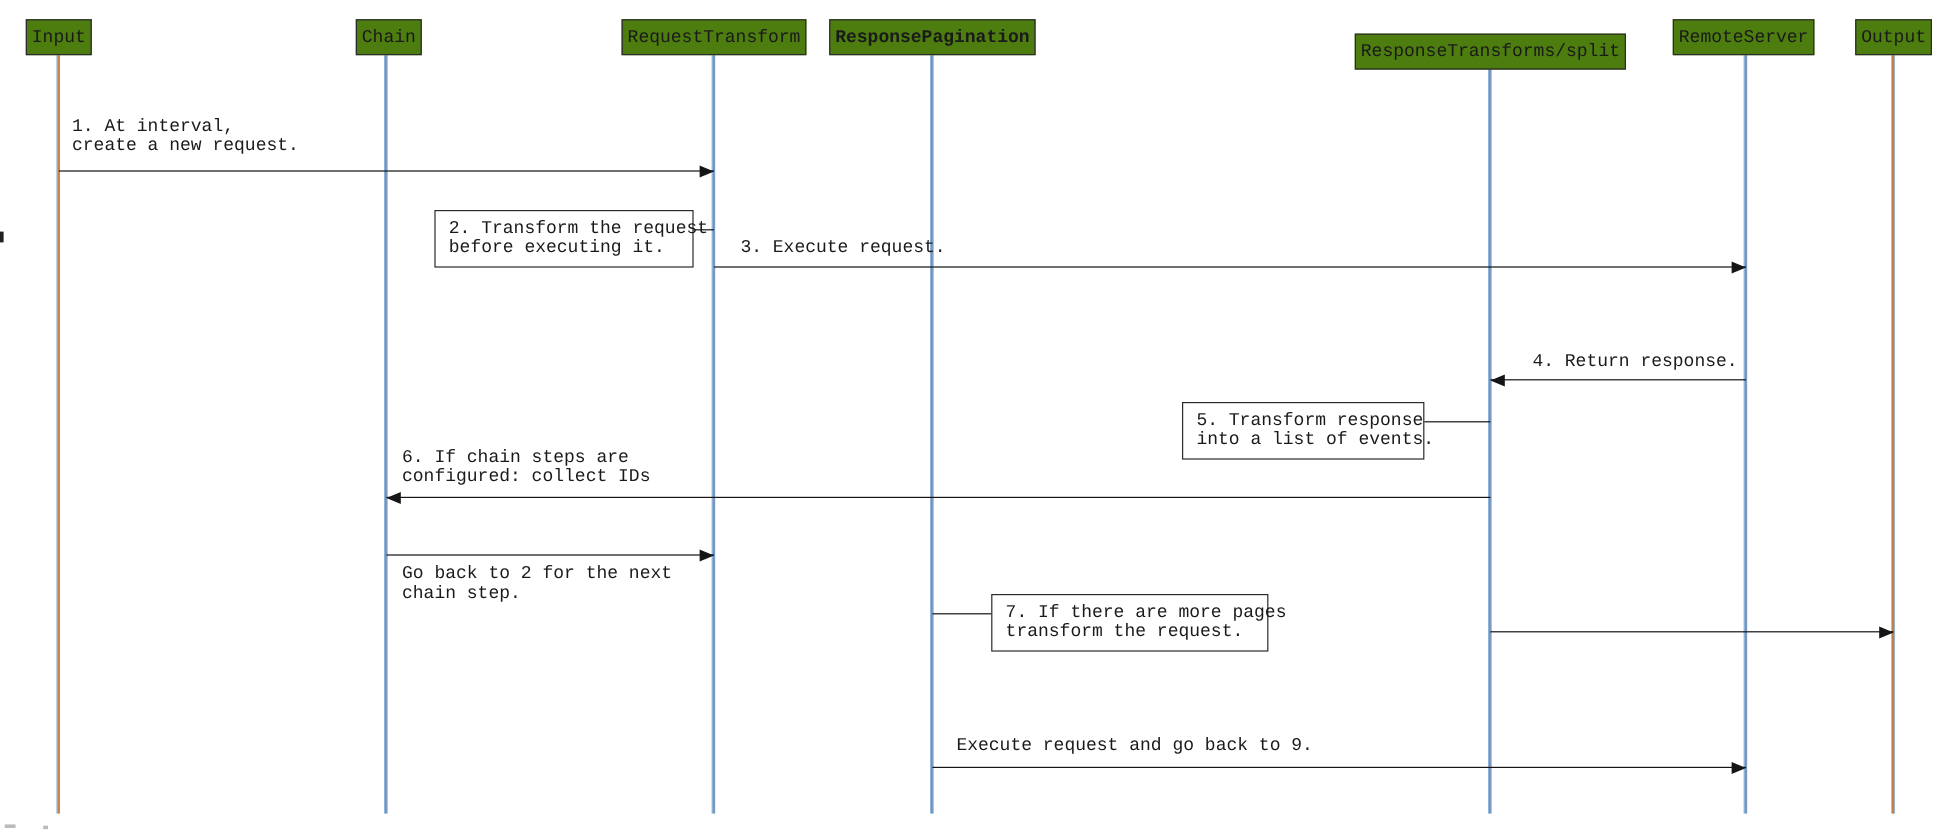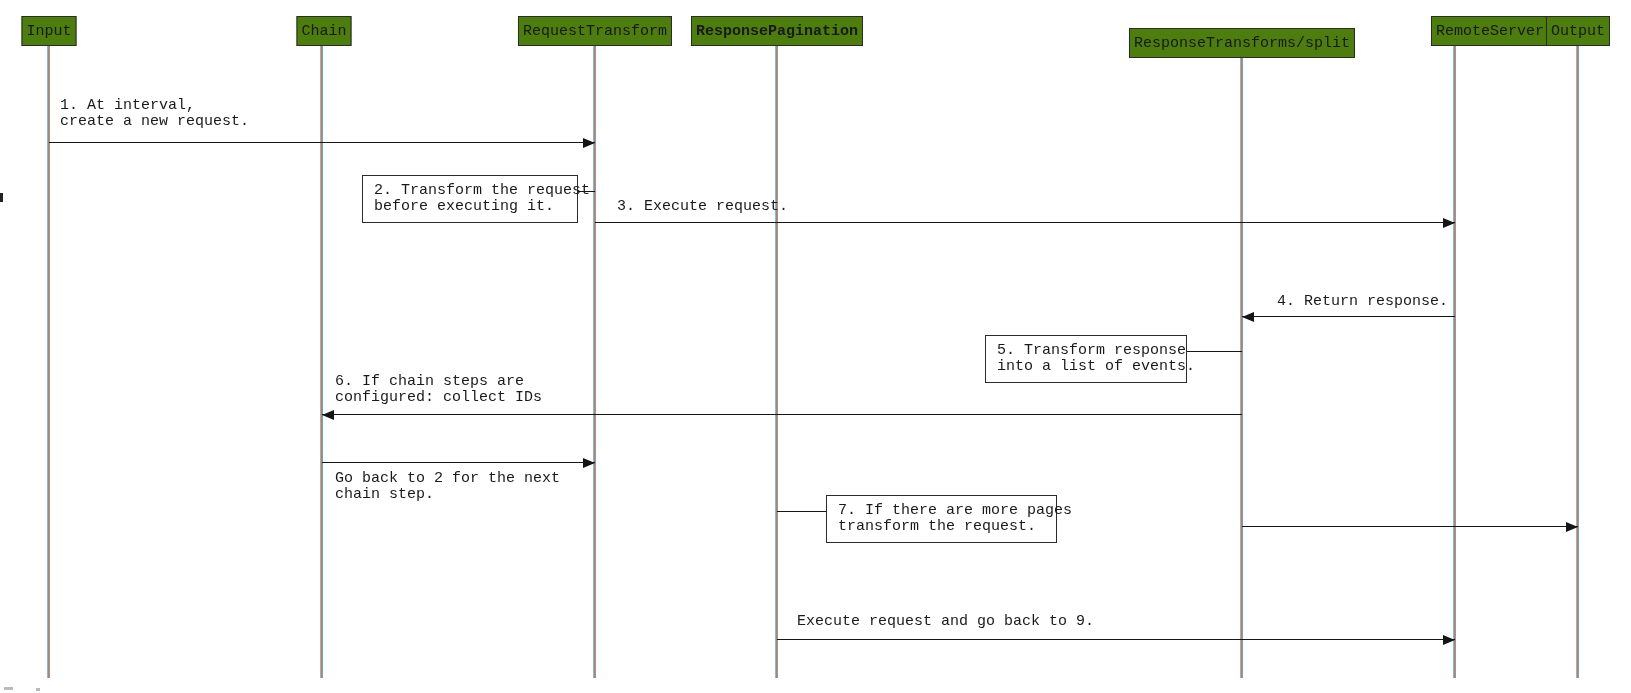--- a/index.html
+++ b/index.html
@@ -47,21 +47,21 @@
   <div class="lifeline" style="left:775px;"></div>
   <div class="lifeline" style="left:1240px;"></div>
   <div class="lifeline" style="left:1453px;"></div>
   <div class="lifeline" style="left:1576px;"></div>
 
   <div class="participant" style="left:49px;">Input</div>
   <div class="participant" style="left:324px;font-family:Liberation Mono, monospace;">Chain</div>
   <div class="participant" style="left:595px;">RequestTransform</div>
   <div class="participant" style="left:777px;font-weight:bold;">ResponsePagination</div>
   <div class="participant" style="left:1242px;margin-top:12px;">ResponseTransforms/split</div>
-  <div class="participant" style="left:1453px;margin-left:37px;">RemoteServer</div>
+  <div class="participant" style="left:1453px;">RemoteServer</div>
   <div class="participant" style="left:1578px;">Output</div>
 
   <div class="msg" style="left:60px;top:98px;">
     <span>1. At interval,</span>
     <span>create a new request.</span>
   </div>
   <div class="hline" style="left:49px;top:142px;width:546px;"></div>
   <div class="head-r" style="left:583px;top:138px;"></div>
 
   <div class="note" style="left:362px;top:175px;width:216px;height:48px;">

